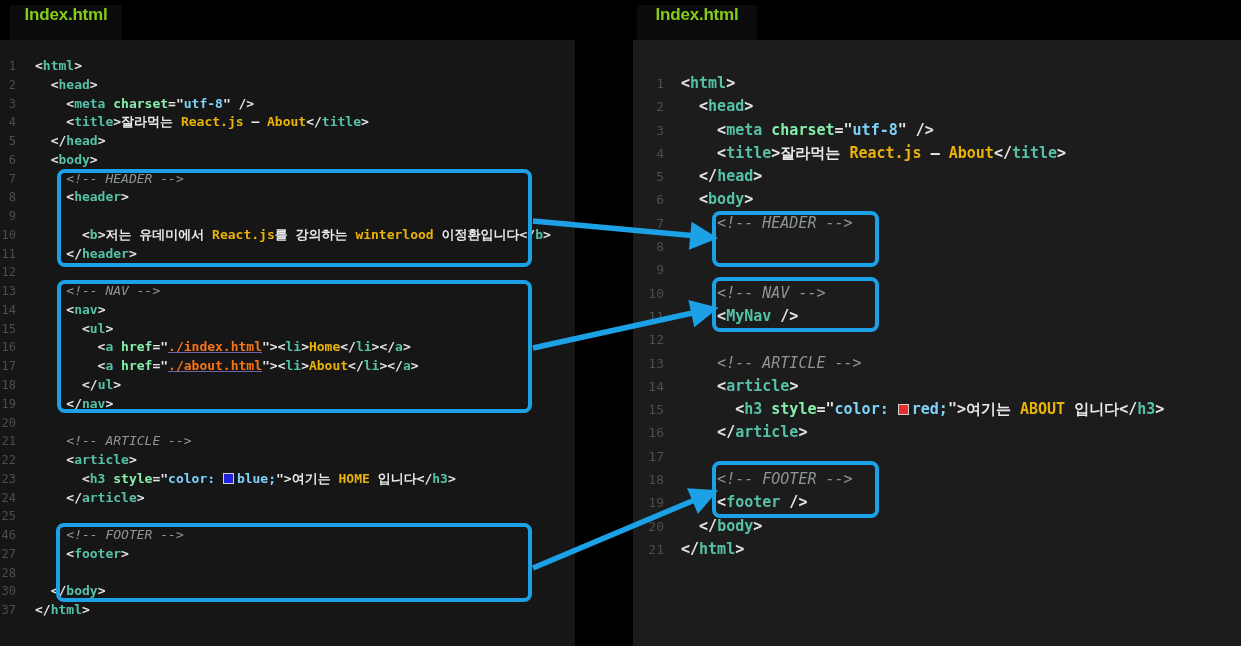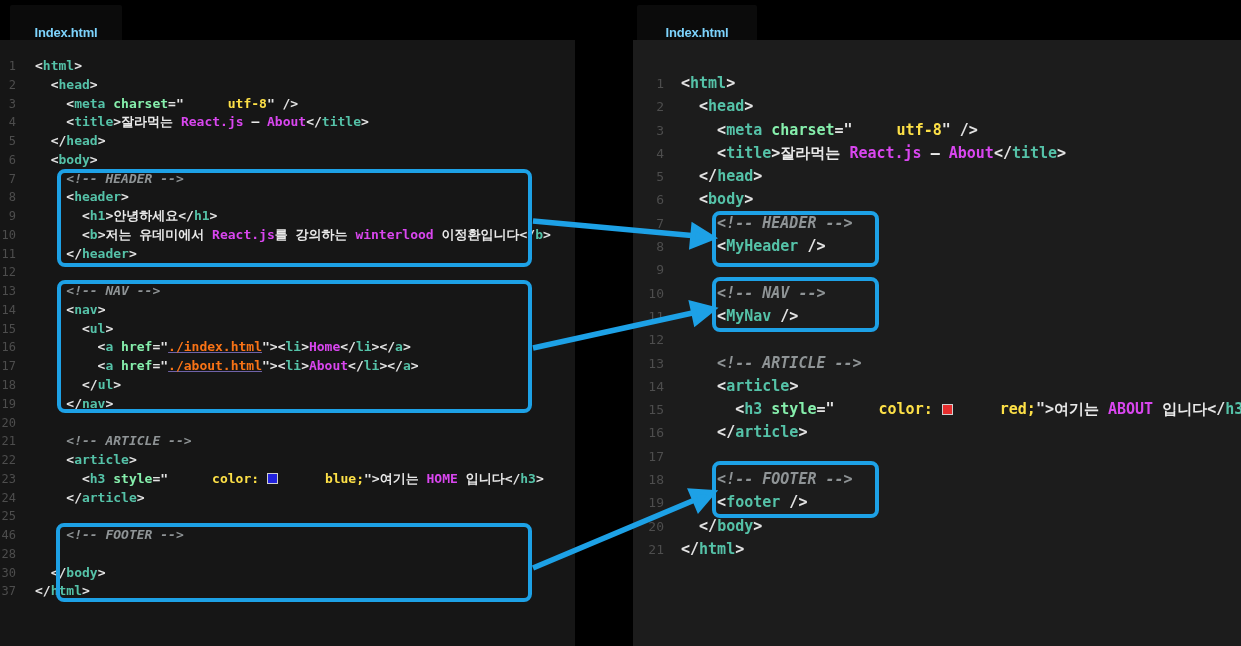--- a/index.html
+++ b/index.html
@@ -3,22 +3,22 @@
 <meta charset="utf-8">
 <style>
   * { margin:0; padding:0; box-sizing:border-box; }
   html,body { background:#000; }
   .stage {
     position:relative; width:1241px; height:646px; background:#000;
     overflow:hidden; font-family:"DejaVu Sans Mono","Liberation Mono",monospace;
   }
   .tab {
     position:absolute; top:5px; height:35px; background:#0b0b0b;
-    color:#7dd3fc; display:flex; align-items:flex-end; justify-content:center;
-    font-family:"Liberation Sans",sans-serif; font-weight:bold; font-size:13px;
+    color:#84cc16; display:flex; align-items:flex-start; justify-content:center;
+    font-family:"Liberation Sans",sans-serif; font-weight:bold; font-size:17px;
     letter-spacing:-0.2px; border-radius:2px 2px 0 0;
   }
   .tab-left  { left:10px;  width:112px; }
   .tab-right { left:637px; width:120px; }
   .panel { position:absolute; top:40px; height:606px; }
   .panel-left  { left:0;     width:575px; background:#161616; }
   .panel-right { left:633px; width:608px; background:#1c1c1c; }
   .lines { width:100%; }
   .panel-left  .lines { padding-top:17px; }
   .panel-right .lines { padding-top:32px; }
@@ -27,25 +27,25 @@
   .panel-right .line { font-size:15px; line-height:23.3px;  height:23.3px;  font-weight:700; }
   .ln { color:#4d4d4d; text-align:right; flex:none; font-weight:400; }
   .panel-left  .ln { width:16px; font-size:12px; }
   .panel-right .ln { width:31px; font-size:13px; }
   .code { flex:none; }
   .panel-left  .code { margin-left:19px; }
   .panel-right .code { margin-left:17px; }
   .tk-br   { color:#e4e4e4; }
   .tk-tag  { color:#55c2a8; }
   .tk-attr { color:#86efac; }
-  .tk-str  { color:#fde047;margin-left:44px; }
+  .tk-str  { color:#7dd3fc; }
   .tk-link { color:#f97316; text-decoration:underline; text-decoration-color:#6f62a8; }
-  .tk-cmt  { color:#8f9496; font-style:italic; font-weight:700; }
+  .tk-cmt  { color:#8f9496; font-style:italic; font-weight:400; }
   .tk-txt  { color:#e9e9e9; }
-  .tk-em   { color:#d946ef;text-align:right; }
+  .tk-em   { color:#eab308;text-align:right; }
   .tk-swB, .tk-swR {
     display:inline-block; width:11px; height:11px; margin-right:3px;
     border:1px solid #cfcfcf; vertical-align:-1px;
   }
   .hl {
     position:absolute; border:4px solid #1da1e6; border-radius:8px;
     background:transparent; pointer-events:none;
   }
   .arrows { position:absolute; left:0; top:0; pointer-events:none; }
 </style>
@@ -64,54 +64,55 @@
   <div class="panel panel-left">
     <div class="lines">
         <div class="line"><span class="ln">1</span><span class="code"><span class="tk-br">&lt;</span><span class="tk-tag">html</span><span class="tk-br">&gt;</span></span></div>
         <div class="line"><span class="ln">2</span><span class="code"><span class="tk-br">  &lt;</span><span class="tk-tag">head</span><span class="tk-br">&gt;</span></span></div>
         <div class="line"><span class="ln">3</span><span class="code"><span class="tk-br">    &lt;</span><span class="tk-tag">meta</span><span class="tk-attr"> charset</span><span class="tk-br">="</span><span class="tk-str">utf-8</span><span class="tk-br">" /&gt;</span></span></div>
         <div class="line"><span class="ln">4</span><span class="code"><span class="tk-br">    &lt;</span><span class="tk-tag">title</span><span class="tk-br">&gt;</span><span class="tk-txt">잘라먹는 </span><span class="tk-em">React.js</span><span class="tk-txt"> – </span><span class="tk-em">About</span><span class="tk-br">&lt;/</span><span class="tk-tag">title</span><span class="tk-br">&gt;</span></span></div>
         <div class="line"><span class="ln">5</span><span class="code"><span class="tk-br">  &lt;/</span><span class="tk-tag">head</span><span class="tk-br">&gt;</span></span></div>
         <div class="line"><span class="ln">6</span><span class="code"><span class="tk-br">  &lt;</span><span class="tk-tag">body</span><span class="tk-br">&gt;</span></span></div>
         <div class="line"><span class="ln">7</span><span class="code"><span class="tk-cmt">    &lt;!-- HEADER --&gt;</span></span></div>
         <div class="line"><span class="ln">8</span><span class="code"><span class="tk-br">    &lt;</span><span class="tk-tag">header</span><span class="tk-br">&gt;</span></span></div>
-        <div class="line"><span class="ln">9</span><span class="code"><span class="tk-br">      &lt;</span><span class="tk-tag">h1</span><span class="tk-br">&gt;</span><span class="tk-txt">안녕하세요</span><span class="tk-br">&lt;/</span><span class="tk-tag">h1</span><span class="tk-br">&gt;</span></span></div>
+        <div class="line"><span class="ln">9</span></div>
         <div class="line"><span class="ln">10</span><span class="code"><span class="tk-br">      &lt;</span><span class="tk-tag">b</span><span class="tk-br">&gt;</span><span class="tk-txt">저는 유데미에서 </span><span class="tk-em">React.js</span><span class="tk-txt">를 강의하는 </span><span class="tk-em">winterlood</span><span class="tk-txt"> 이정환입니다</span><span class="tk-br">&lt;/</span><span class="tk-tag">b</span><span class="tk-br">&gt;</span></span></div>
         <div class="line"><span class="ln">11</span><span class="code"><span class="tk-br">    &lt;/</span><span class="tk-tag">header</span><span class="tk-br">&gt;</span></span></div>
         <div class="line"><span class="ln">12</span><span class="code"></span></div>
         <div class="line"><span class="ln">13</span><span class="code"><span class="tk-cmt">    &lt;!-- NAV --&gt;</span></span></div>
         <div class="line"><span class="ln">14</span><span class="code"><span class="tk-br">    &lt;</span><span class="tk-tag">nav</span><span class="tk-br">&gt;</span></span></div>
         <div class="line"><span class="ln">15</span><span class="code"><span class="tk-br">      &lt;</span><span class="tk-tag">ul</span><span class="tk-br">&gt;</span></span></div>
         <div class="line"><span class="ln">16</span><span class="code"><span class="tk-br">        &lt;</span><span class="tk-tag">a</span><span class="tk-attr"> href</span><span class="tk-br">="</span><span class="tk-link">./index.html</span><span class="tk-br">"&gt;&lt;</span><span class="tk-tag">li</span><span class="tk-br">&gt;</span><span class="tk-em">Home</span><span class="tk-br">&lt;/</span><span class="tk-tag">li</span><span class="tk-br">&gt;&lt;/</span><span class="tk-tag">a</span><span class="tk-br">&gt;</span></span></div>
         <div class="line"><span class="ln">17</span><span class="code"><span class="tk-br">        &lt;</span><span class="tk-tag">a</span><span class="tk-attr"> href</span><span class="tk-br">="</span><span class="tk-link">./about.html</span><span class="tk-br">"&gt;&lt;</span><span class="tk-tag">li</span><span class="tk-br">&gt;</span><span class="tk-em">About</span><span class="tk-br">&lt;/</span><span class="tk-tag">li</span><span class="tk-br">&gt;&lt;/</span><span class="tk-tag">a</span><span class="tk-br">&gt;</span></span></div>
         <div class="line"><span class="ln">18</span><span class="code"><span class="tk-br">      &lt;/</span><span class="tk-tag">ul</span><span class="tk-br">&gt;</span></span></div>
         <div class="line"><span class="ln">19</span><span class="code"><span class="tk-br">    &lt;/</span><span class="tk-tag">nav</span><span class="tk-br">&gt;</span></span></div>
         <div class="line"><span class="ln">20</span><span class="code"></span></div>
         <div class="line"><span class="ln">21</span><span class="code"><span class="tk-cmt">    &lt;!-- ARTICLE --&gt;</span></span></div>
         <div class="line"><span class="ln">22</span><span class="code"><span class="tk-br">    &lt;</span><span class="tk-tag">article</span><span class="tk-br">&gt;</span></span></div>
         <div class="line"><span class="ln">23</span><span class="code"><span class="tk-br">      &lt;</span><span class="tk-tag">h3</span><span class="tk-attr"> style</span><span class="tk-br">="</span><span class="tk-str">color: </span><span class="tk-swB" style="background: rgb(34, 34, 221);"></span><span class="tk-str">blue;</span><span class="tk-br">"&gt;</span><span class="tk-txt">여기는 </span><span class="tk-em">HOME</span><span class="tk-txt"> 입니다</span><span class="tk-br">&lt;/</span><span class="tk-tag">h3</span><span class="tk-br">&gt;</span></span></div>
         <div class="line"><span class="ln">24</span><span class="code"><span class="tk-br">    &lt;/</span><span class="tk-tag">article</span><span class="tk-br">&gt;</span></span></div>
         <div class="line"><span class="ln">25</span><span class="code"></span></div>
         <div class="line"><span class="ln">46</span><span class="code"><span class="tk-cmt">    &lt;!-- FOOTER --&gt;</span></span></div>
+        <div class="line"><span class="ln">27</span><span class="code"><span class="tk-br">    &lt;</span><span class="tk-tag">footer</span><span class="tk-br">&gt;</span></span></div>
         <div class="line"><span class="ln">28</span></div>
         <div class="line"><span class="ln">30</span><span class="code"><span class="tk-br">  &lt;/</span><span class="tk-tag">body</span><span class="tk-br">&gt;</span></span></div>
         <div class="line"><span class="ln">37</span><span class="code"><span class="tk-br">&lt;/</span><span class="tk-tag">html</span><span class="tk-br">&gt;</span></span></div>
       </div>
   </div>
 
   <div class="panel panel-right">
     <div class="lines">
         <div class="line"><span class="ln">1</span><span class="code"><span class="tk-br">&lt;</span><span class="tk-tag">html</span><span class="tk-br">&gt;</span></span></div>
         <div class="line"><span class="ln">2</span><span class="code"><span class="tk-br">  &lt;</span><span class="tk-tag">head</span><span class="tk-br">&gt;</span></span></div>
         <div class="line"><span class="ln">3</span><span class="code"><span class="tk-br">    &lt;</span><span class="tk-tag">meta</span><span class="tk-attr"> charset</span><span class="tk-br">="</span><span class="tk-str">utf-8</span><span class="tk-br">" /&gt;</span></span></div>
         <div class="line"><span class="ln">4</span><span class="code"><span class="tk-br">    &lt;</span><span class="tk-tag">title</span><span class="tk-br">&gt;</span><span class="tk-txt">잘라먹는 </span><span class="tk-em">React.js</span><span class="tk-txt"> – </span><span class="tk-em">About</span><span class="tk-br">&lt;/</span><span class="tk-tag">title</span><span class="tk-br">&gt;</span></span></div>
         <div class="line"><span class="ln">5</span><span class="code"><span class="tk-br">  &lt;/</span><span class="tk-tag">head</span><span class="tk-br">&gt;</span></span></div>
         <div class="line"><span class="ln">6</span><span class="code"><span class="tk-br">  &lt;</span><span class="tk-tag">body</span><span class="tk-br">&gt;</span></span></div>
         <div class="line"><span class="ln">7</span><span class="code"><span class="tk-cmt">    &lt;!-- HEADER --&gt;</span></span></div>
-        <div class="line"><span class="ln">8</span><span class="code"><span class="tk-br">    &lt;</span><span class="tk-tag">MyHeader</span><span class="tk-br"> /&gt;</span></span></div>
+        <div class="line"><span class="ln">8</span></div>
         <div class="line"><span class="ln">9</span><span class="code"></span></div>
         <div class="line"><span class="ln">10</span><span class="code"><span class="tk-cmt">    &lt;!-- NAV --&gt;</span></span></div>
         <div class="line"><span class="ln">11</span><span class="code"><span class="tk-br">    &lt;</span><span class="tk-tag">MyNav</span><span class="tk-br"> /&gt;</span></span></div>
         <div class="line"><span class="ln">12</span><span class="code"></span></div>
         <div class="line"><span class="ln">13</span><span class="code"><span class="tk-cmt">    &lt;!-- ARTICLE --&gt;</span></span></div>
         <div class="line"><span class="ln">14</span><span class="code"><span class="tk-br">    &lt;</span><span class="tk-tag">article</span><span class="tk-br">&gt;</span></span></div>
         <div class="line"><span class="ln">15</span><span class="code"><span class="tk-br">      &lt;</span><span class="tk-tag">h3</span><span class="tk-attr"> style</span><span class="tk-br">="</span><span class="tk-str">color: </span><span class="tk-swR" style="background: rgb(230, 46, 46);"></span><span class="tk-str">red;</span><span class="tk-br">"&gt;</span><span class="tk-txt">여기는 </span><span class="tk-em">ABOUT</span><span class="tk-txt"> 입니다</span><span class="tk-br">&lt;/</span><span class="tk-tag">h3</span><span class="tk-br">&gt;</span></span></div>
         <div class="line"><span class="ln">16</span><span class="code"><span class="tk-br">    &lt;/</span><span class="tk-tag">article</span><span class="tk-br">&gt;</span></span></div>
         <div class="line"><span class="ln">17</span><span class="code"></span></div>
         <div class="line"><span class="ln">18</span><span class="code"><span class="tk-cmt">    &lt;!-- FOOTER --&gt;</span></span></div>

